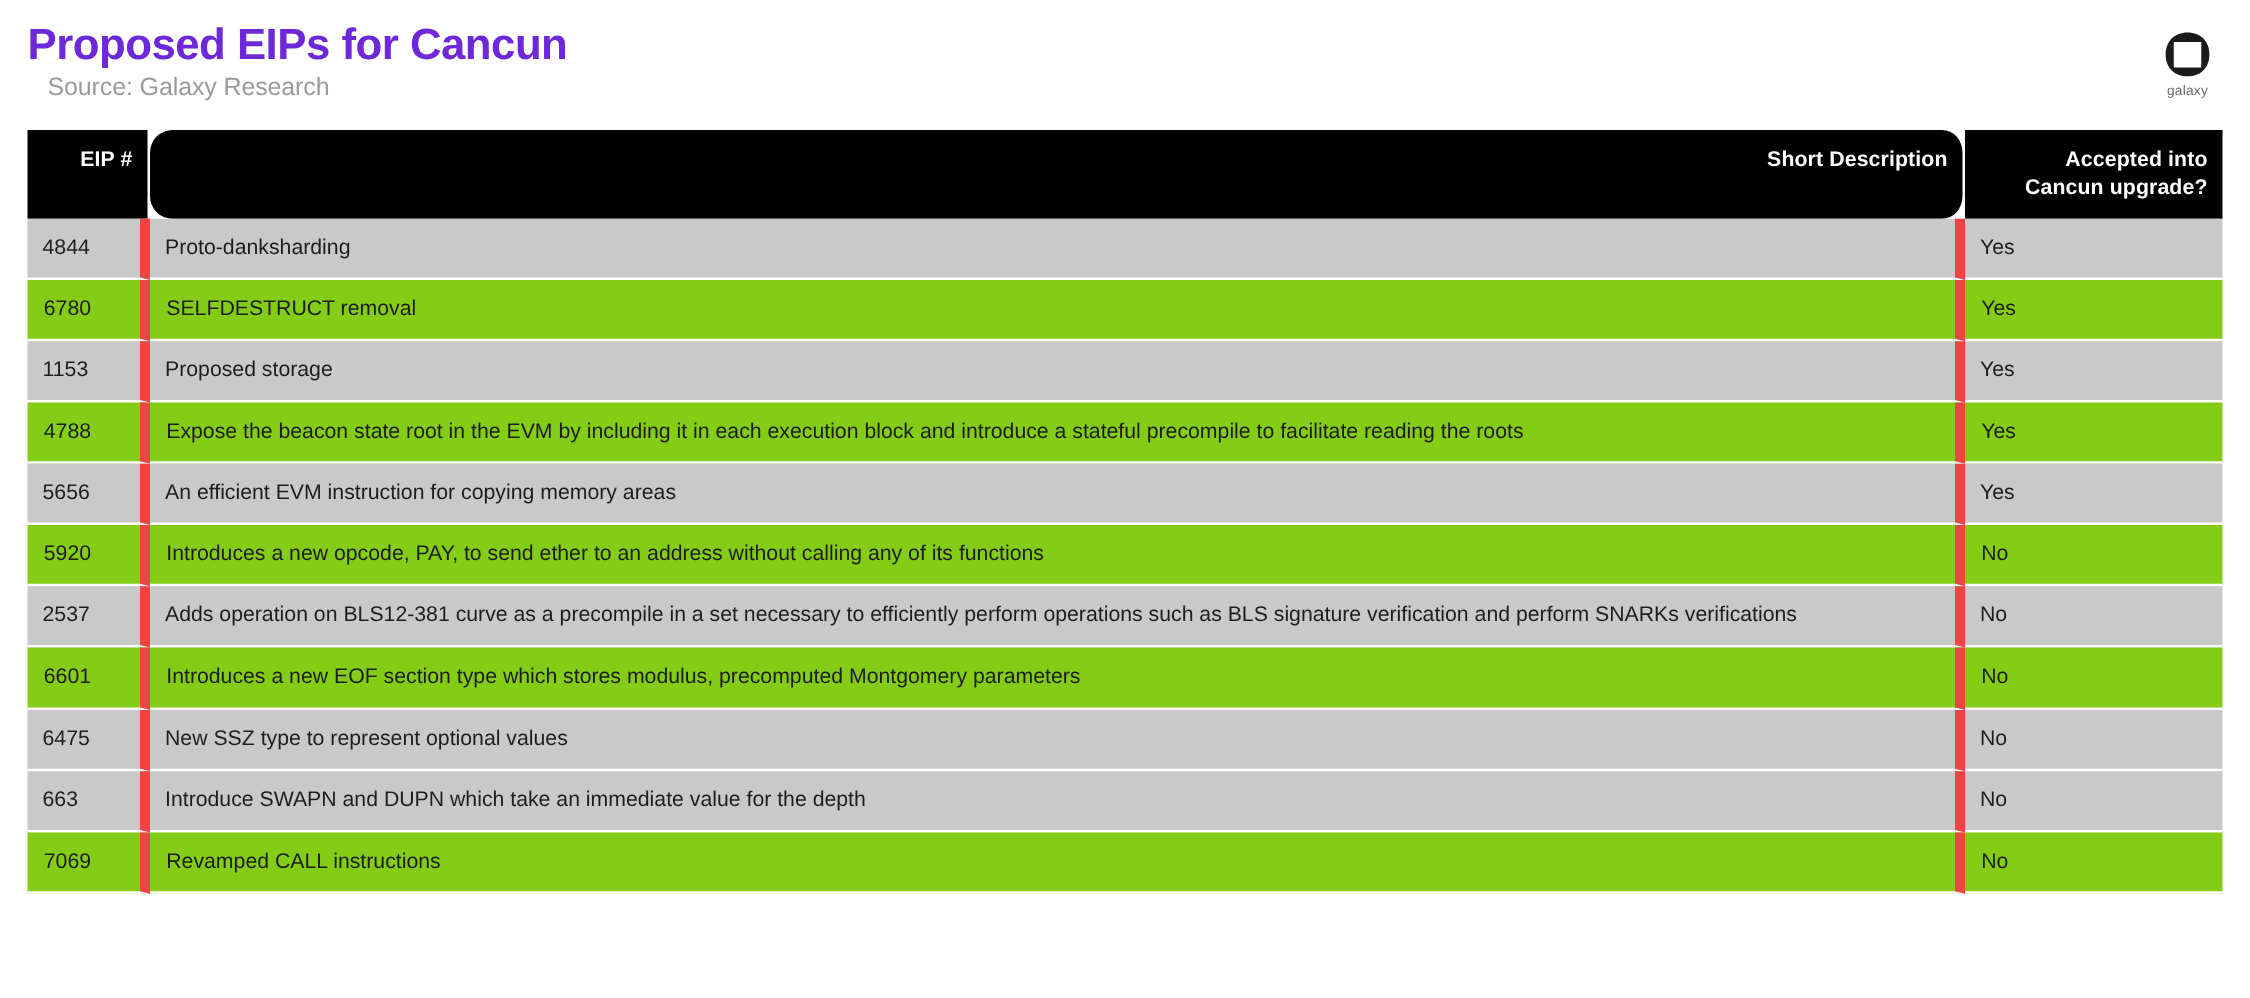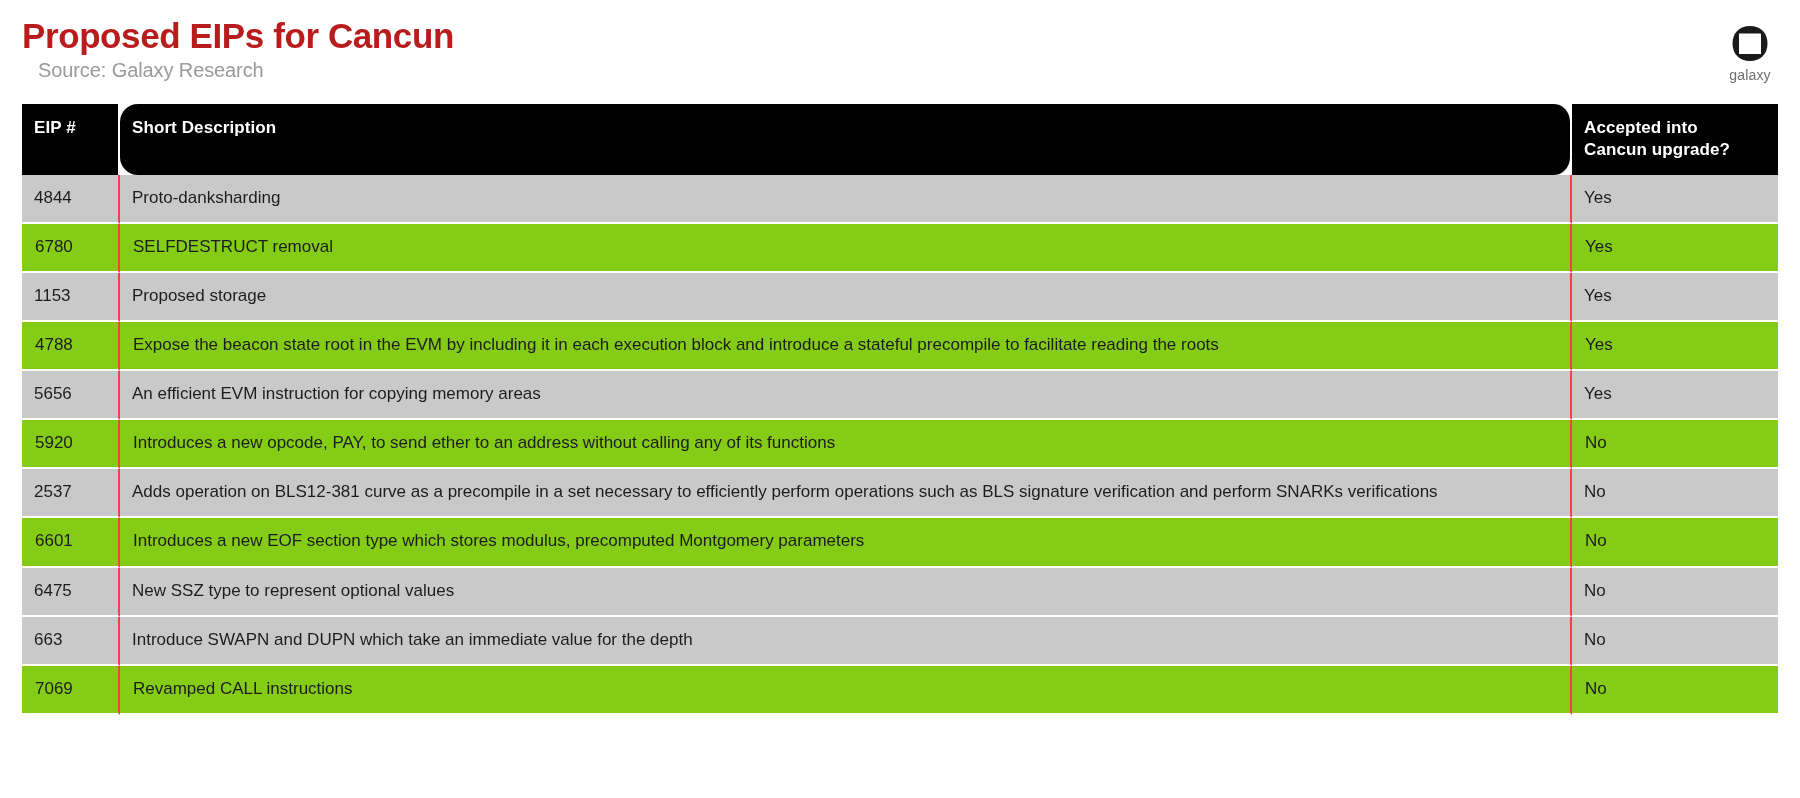--- a/index.html
+++ b/index.html
@@ -23,21 +23,21 @@
   
   .header {
     position: absolute;
     left: 22px;
     top: 16px;
     width: 1400px;
   }
   .title {
     font-size: 35px;
     font-weight: 700;
-    color: #b91c1c;
+    color: #6d28d9;
     letter-spacing: -0.4px;
     line-height: 1.12;
     margin: 0;
     white-space: nowrap;
   }
   .subtitle {
     font-size: 20px;
     font-weight: 400;
     color: #9a9a9a;
     letter-spacing: -0.1px;
@@ -56,61 +56,61 @@
     align-items: center;
   }
   .logo-mark {
     width: 40px;
     height: 40px;
     position: relative;
     display: block;
   }
   .logo-caption {
     margin-top: 3px;
-    font-size: 14px;
+    font-size: 11px;
     color: #6f6f6f;
     letter-spacing: 0.2px;
     text-align: center;
   }
 
   
   .table {
     position: absolute;
     left: 22px;
     top: 104px;
     width: 1756px;
     border-collapse: separate;
     border-spacing: 0;
   }
 
   .thead-row th {
     background: #000000;
     color: #ffffff;
     font-size: 17px;
     font-weight: 700;
-    text-align: left;
+    text-align: right;
     vertical-align: top;
     padding: 13px 12px 14px 12px;
     letter-spacing: 0.1px;
     line-height: 1.28;
     border-right: 2px solid #ffffff;
   }
   .thead-row th:last-child { border-right: none; }
 
   .col-eip   { width: 98px; }
   .col-desc  { width: 1452px; border-radius: 18px; }
   .col-acc   { width: 206px; }
 
   tbody td {
     font-size: 17px;
     color: #1d1d1d;
     padding: 11px 12px 12px 12px;
     vertical-align: top;
     line-height: 1.42;
-    border-right: 2px solid #ef4444;
+    border-right: 8px solid #ef4444;
     border-bottom: 2px solid #ffffff;
   }
   tbody td:last-child { border-right: none; }
 
   tbody tr.band-dark  td { background: #c9c9c9; }
   tbody tr.band-light td { background: #84cc16; padding-left: 13px; }
 
   td.cell-eip  { white-space: nowrap; }
   td.cell-acc  { white-space: nowrap; }
 </style>

